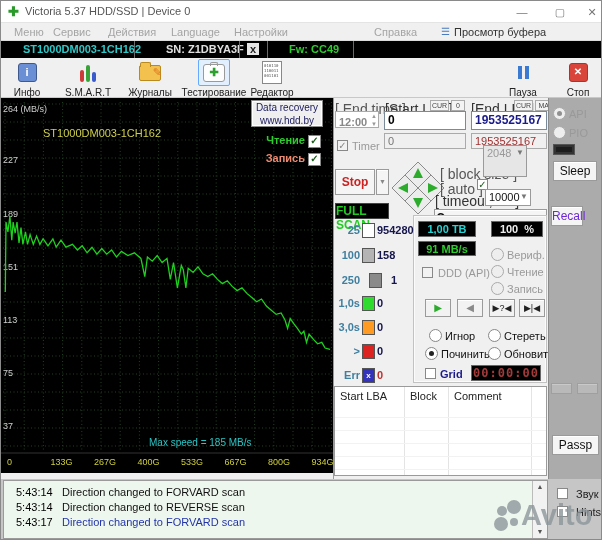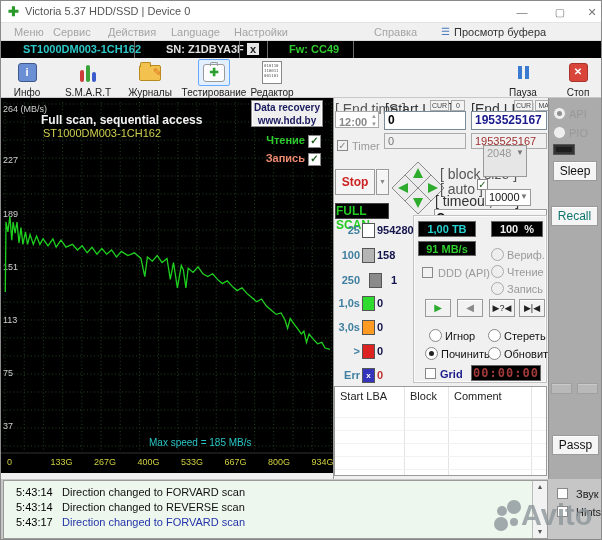--- a/index.html
+++ b/index.html
@@ -40,21 +40,21 @@
   .ic-kit:before{content:"";position:absolute;left:6px;top:-3px;width:6px;height:3px;border:1px solid #9a9a9a;border-bottom:none;border-radius:2px 2px 0 0;}
   .ic-kit .cross{position:absolute;left:0;right:0;top:1px;text-align:center;font-size:11px;font-weight:bold;color:#2ca02c;line-height:13px;}
   .ic-doc{position:relative;width:16px;height:19px;background:#fff;border:1px solid #888;font-family:"DejaVu Sans Mono",monospace;font-size:4px;color:#555;line-height:5px;padding:1px;text-align:left;overflow:hidden;}
   .ic-pause{display:flex;gap:3px;}
   .ic-pause i{display:block;width:4px;height:13px;background:#3a7ad0;}
   .ic-stop{width:17px;height:17px;background:#d9453a;border:1px solid #a8352c;border-radius:3px;color:#fff;font-weight:bold;font-size:10px;line-height:16px;text-align:center;}
   
   .graph{left:0;top:97px;width:332px;height:375px;background:#000;}
   .g-title{left:40px;top:112px;font-size:12px;font-weight:bold;color:#f2f2f2;}
   .g-sub{left:42px;top:126px;font-size:11px;color:#cfcf4f;}
-  .badge{left:250px;top:99px;width:72px;height:27px;background:#efefef;border:1px solid #8a8a8a;box-shadow:inset 0 0 0 1px #fff;text-align:center;color:#1a1a5e;font-weight:bold;font-size:10px;line-height:13px;}
+  .badge{left:250px;top:99px;width:72px;height:27px;background:#efefef;border:1px solid #8a8a8a;box-shadow:inset 0 0 0 1px #fff;text-align:center;color:#1a1a5e;font-weight:normal;font-size:10px;line-height:13px;}
   .legend-row{height:12px;font-size:11px;font-weight:bold;text-align:right;text-decoration:underline;}
   .cb{display:inline-block;width:11px;height:11px;background:#fff;border:1px solid #888;font-size:10px;line-height:10px;text-align:center;color:#1a5c1a;vertical-align:middle;}
   .cb.gray{color:#8a8a8a;background:#f2f2f2;}
   
   .panel-bg{left:332px;top:97px;width:215px;height:381px;background:#f0f0f0;border-left:1px solid #9a9a9a;}
   .lab{font-size:14px;color:#555;}
   .lab.dark{color:#333;}
   .inp{background:#fff;border:1px solid #7a8a99;font-weight:bold;padding-left:3px;}
   .inp2{background:#f0f0f0;border:1px solid #aaa;padding-left:3px;}
   .minibtn{background:#f3f3f3;border:1px solid #aaa;font-size:7px;text-align:center;color:#444;line-height:9px;}
@@ -236,21 +236,20 @@
         <text x="93" y="367" fill="#cfcf3f" font-size="9px">267G</text>
         <text x="136.5" y="367" fill="#cfcf3f" font-size="9px">400G</text>
         <text x="180" y="367" fill="#cfcf3f" font-size="9px">533G</text>
         <text x="223.5" y="367" fill="#cfcf3f" font-size="9px">667G</text>
         <text x="267" y="367" fill="#cfcf3f" font-size="9px">800G</text>
         <text x="310.5" y="367" fill="#cfcf3f" font-size="9px">934G</text>
         <polyline points="4.3,194.0 5.0,124.0 6.9,133.8 8.9,118.4 10.8,142.2 12.1,124.0 14.1,135.2 16.0,124.0 18.0,145.0 20.0,129.6 21.9,146.4 24.5,133.8 26.5,146.4 29.1,136.6 32.3,146.4 35.6,138.0 38.9,146.4 42.1,140.8 47.0,147.8 51.9,140.8 55.2,149.2 60.0,142.2 64.9,149.2 71.5,146.4 76.4,152.0 81.2,147.8 86.1,154.8 91.0,149.2 95.9,156.2 100.8,150.6 105.7,156.2 110.6,152.0 115.5,159.0 120.4,153.4 126.9,157.6 133.4,154.8 139.9,160.4 143.8,178.6 146.4,159.0 151.3,163.2 156.2,157.6 161.1,164.6 166.0,160.4 169.3,181.4 172.5,164.6 176.4,189.8 180.3,167.4 182.3,171.6 184.9,189.8 187.2,170.2 192.1,174.4 197.0,168.8 201.9,175.8 206.8,178.6 211.6,175.8 216.5,181.4 221.4,185.6 226.3,182.8 231.2,188.4 236.1,192.6 241.0,189.8 245.9,195.4 250.8,199.6 255.7,203.8 260.5,201.0 265.4,208.0 270.3,212.2 275.2,216.4 280.1,215.0 284.0,222.0 286.6,230.4 289.2,220.6 293.1,226.2 296.4,230.4 300.3,236.0 302.9,233.2 305.5,244.4 308.1,236.0 312.7,241.6 316.6,245.8 320.8,244.4 324.1,250.0 329.0,251.4" fill="none" stroke="#1fd11f" stroke-width="1.3"></polyline>
         <text x="148" y="348" fill="#29c5c5" font-size="10px">Max speed = 185 MB/s</text>
       </svg>
   </div>
-  <span class="ab g-title">Full scan, sequential access</span>
   <span class="ab g-sub">ST1000DM003-1CH162</span>
   <div class="ab badge">
     <div>Data recovery</div>
     <div>www.hdd.by</div>
   </div>
   <div class="ab legend-row" style="left:230px;top:133px;width:90px">
     <span id="leg0" style="color: rgb(46, 204, 46);">Чтение</span>
     <span class="cb">✓</span>
   </div>
   <div class="ab legend-row" style="left:230px;top:151px;width:90px">
@@ -372,21 +371,21 @@
       <i class="colline" style="left:113px"></i>
       <i class="colline" style="left:196px"></i>
     <div class="rowlines"></div>
   </div>
 
   <div class="ab rstrip"></div>
   <span class="ab" style="left:552px;top:103px"><span class="radio dis sel"></span><span class="rlabel dis">API</span></span>
   <span class="ab" style="left:552px;top:122px"><span class="radio dis"></span><span class="rlabel dis">PIO</span></span>
   <div class="ab indicator"></div>
   <div class="ab btn" style="left:552px;top:160px;width:44px;height:20px;font-size:12px;color:#111;line-height:18px">Sleep</div>
-  <div class="ab btn" style="left:550px;top:205px;width:47px;height:20px;font-size:12px;color:#0f766e;line-height:18px">Recall</div>
+  <div class="ab btn" style="left:550px;top:205px;width:32px;height:20px;font-size:12px;color:#6d28d9;line-height:18px">Recall</div>
   <div class="ab ghostbtn" style="left:550px;top:382px;width:21px;height:11px"></div>
   <div class="ab ghostbtn" style="left:576px;top:382px;width:21px;height:11px"></div>
   <div class="ab btn" style="left:551px;top:434px;width:47px;height:20px;font-size:12px;color:#111;line-height:18px">Passp</div>
 
   <div class="ab bottom-bg"></div>
   <div class="ab logbox">
     <span class="log-time" style="top:5px">5:43:14</span>
     <span class="log-text" style="top: 5px; color: rgb(17, 17, 17);" id="logt0">Direction changed to FORVARD scan</span>
     <span class="log-time" style="top:20px">5:43:14</span>
     <span class="log-text" style="top: 20px; color: rgb(17, 17, 17);" id="logt1">Direction changed to REVERSE scan</span>

